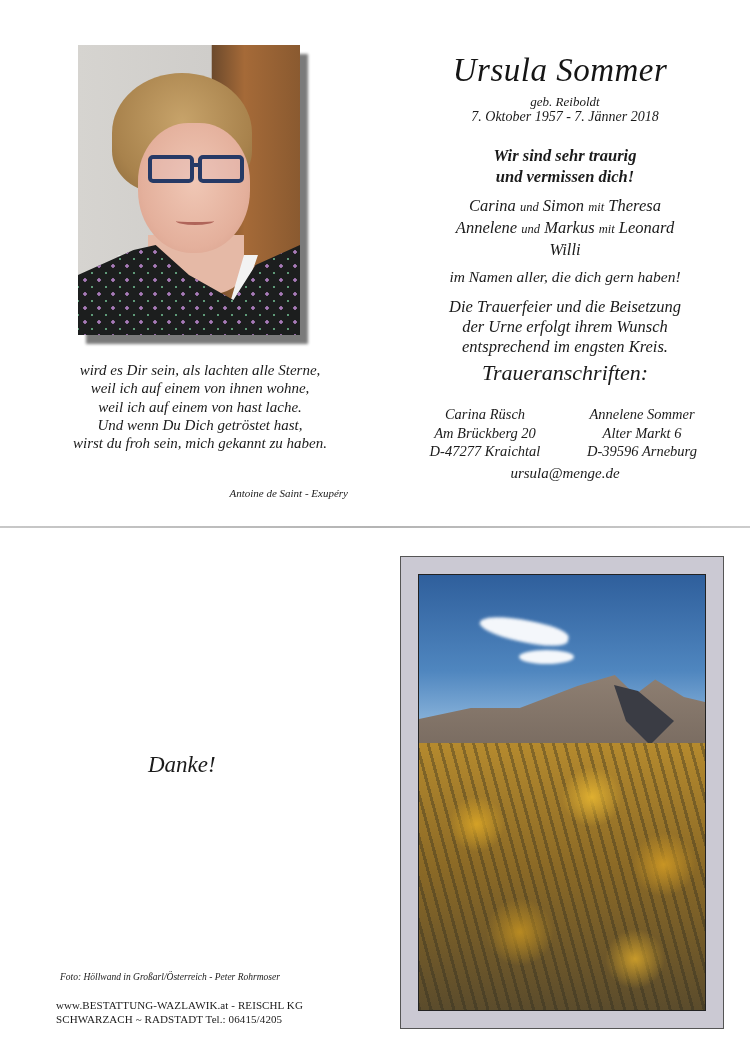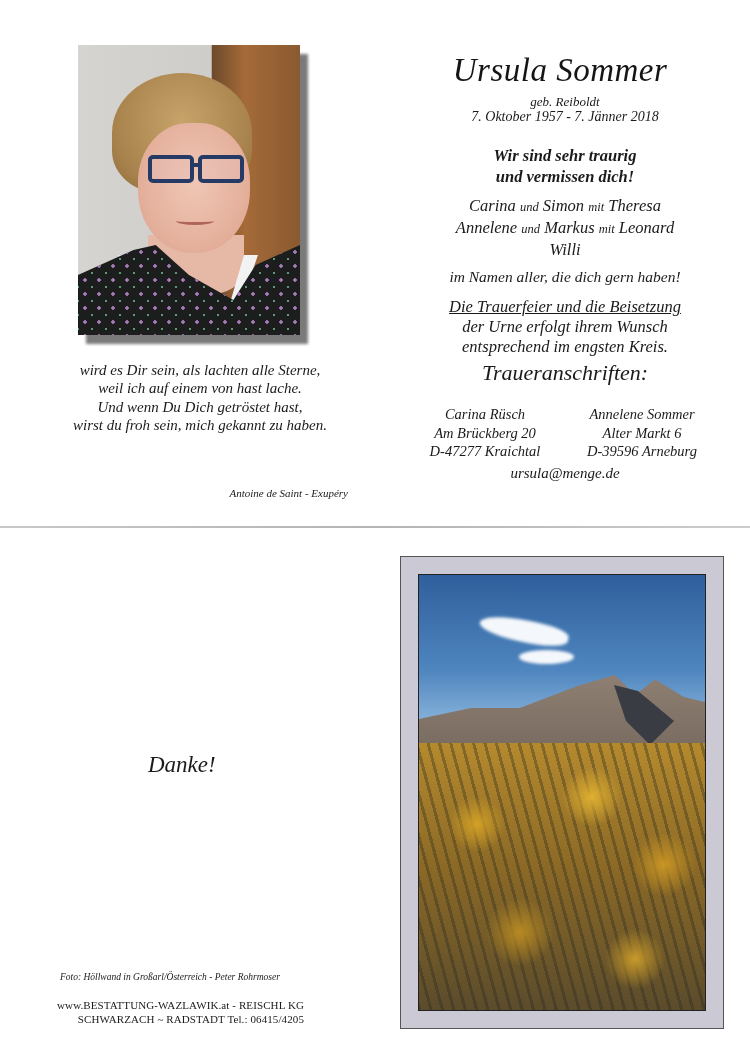--- a/index.html
+++ b/index.html
@@ -101,21 +101,21 @@
       radial-gradient(circle at 85% 45%, #c99524 0, transparent 32px),
       radial-gradient(circle at 35% 70%, #b88a22 0, transparent 34px),
       radial-gradient(circle at 75% 80%, #c89a2a 0, transparent 30px),
       repeating-linear-gradient(75deg, rgba(40,40,30,0.35) 0 3px, transparent 3px 11px),
       linear-gradient(180deg, #b58a2e 0%, #8c6a26 45%, #5a4b2c 100%);
   }
 
   .danke { position: absolute; left: 148px; top: 752px; font-size: 23px; font-style: italic; }
 
   .credit { position: absolute; left: 60px; top: 972px; font-size: 9.5px; font-style: italic; }
-  .funeral { position: absolute; left: 44px; width: 260px; text-align: right; font-size: 11px; letter-spacing: 0.1px; }
+  .funeral { position: absolute; left: 56px; width: 260px; text-align: left; font-size: 11px; letter-spacing: 0.1px; }
 </style>
 </head>
 <body>
 
 <div>
 
   <div class="portrait-shadow"></div>
   <div class="portrait" title="Portrait photo of Ursula Sommer">
     <div class="hair"></div>
     <div class="neck"></div>
@@ -146,41 +146,42 @@
     <span>Annelene</span>
     <span style="font-size:12.5px;">und</span>
     <span>Markus</span>
     <span style="font-size:12.5px;">mit</span>
     <span>Leonard</span>
   </div>
   <div class="line" style="top:240px; font-size:16.5px;">Willi</div>
 
   <div class="line" style="top:268px; font-size:15.5px;">im Namen aller, die dich gern haben!</div>
 
-  <div class="line" style="top:297px; font-size:16.5px;text-decoration:underline;">Die Trauerfeier und die Beisetzung</div>
+  <div class="line" style="top:297px; font-size:16.5px;">Die Trauerfeier und die Beisetzung</div>
   <div class="line" style="top:317px; font-size:16.5px;">der Urne erfolgt ihrem Wunsch</div>
   <div class="line" style="top:337px; font-size:16.5px;">entsprechend im engsten Kreis.</div>
 
   <div class="line" style="top:360px; font-size:22px;">Traueranschriften:</div>
 
   <div class="abs it center" style="left:410px; top:405px; width:150px; font-size:14.5px; line-height:18.5px;">
     <div>Carina Rüsch</div>
     <div>Am Brückberg 20</div>
     <div>D-47277 Kraichtal</div>
   </div>
   <div class="abs it center" style="left:567px; top:405px; width:150px; font-size:14.5px; line-height:18.5px;">
     <div>Annelene Sommer</div>
     <div>Alter Markt 6</div>
     <div>D-39596 Arneburg</div>
   </div>
 
   <div class="line" style="top:465px; font-size:15px;">ursula@menge.de</div>
 
   <div class="poem" style="top:361px;">
     <div>wird es Dir sein, als lachten alle Sterne,</div>
+    <div>weil ich auf einem von ihnen wohne,</div>
     <div>weil ich auf einem von hast lache.</div>
     <div>Und wenn Du Dich getröstet hast,</div>
     <div>wirst du froh sein, mich gekannt zu haben.</div>
   </div>
   <div class="author">Antoine de Saint - Exupéry</div>
 </div>
 
 <div class="divider"></div>
 
 <div>

